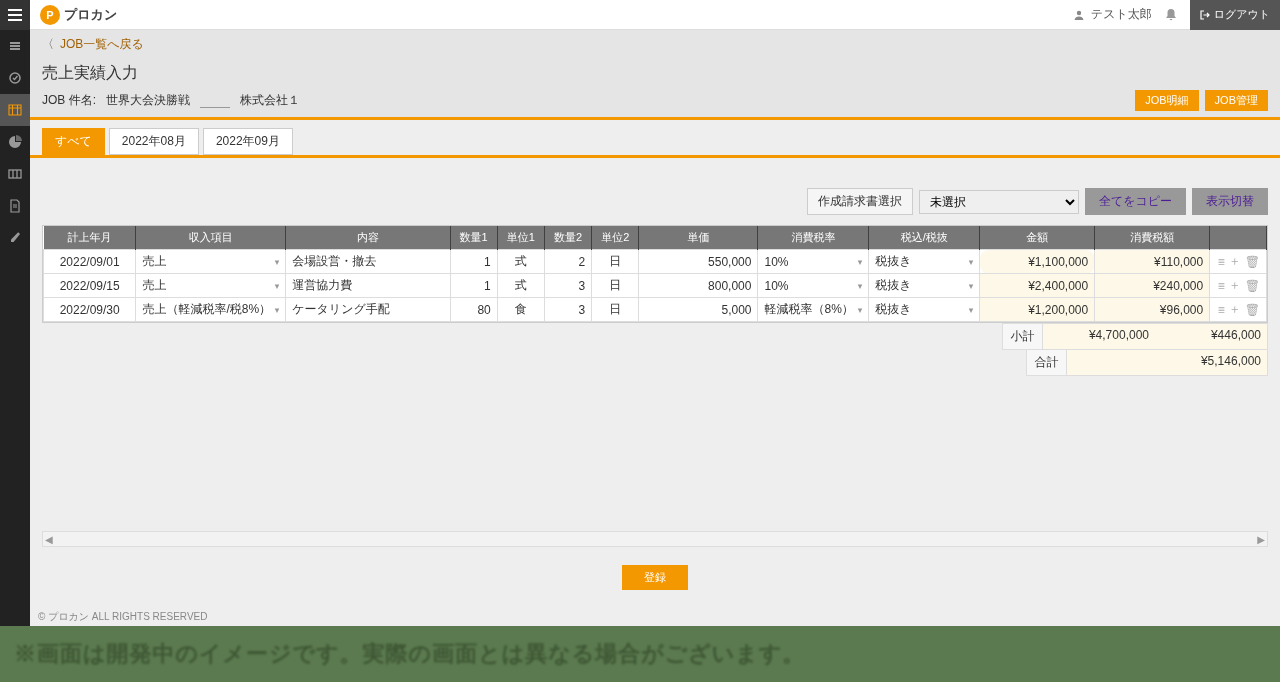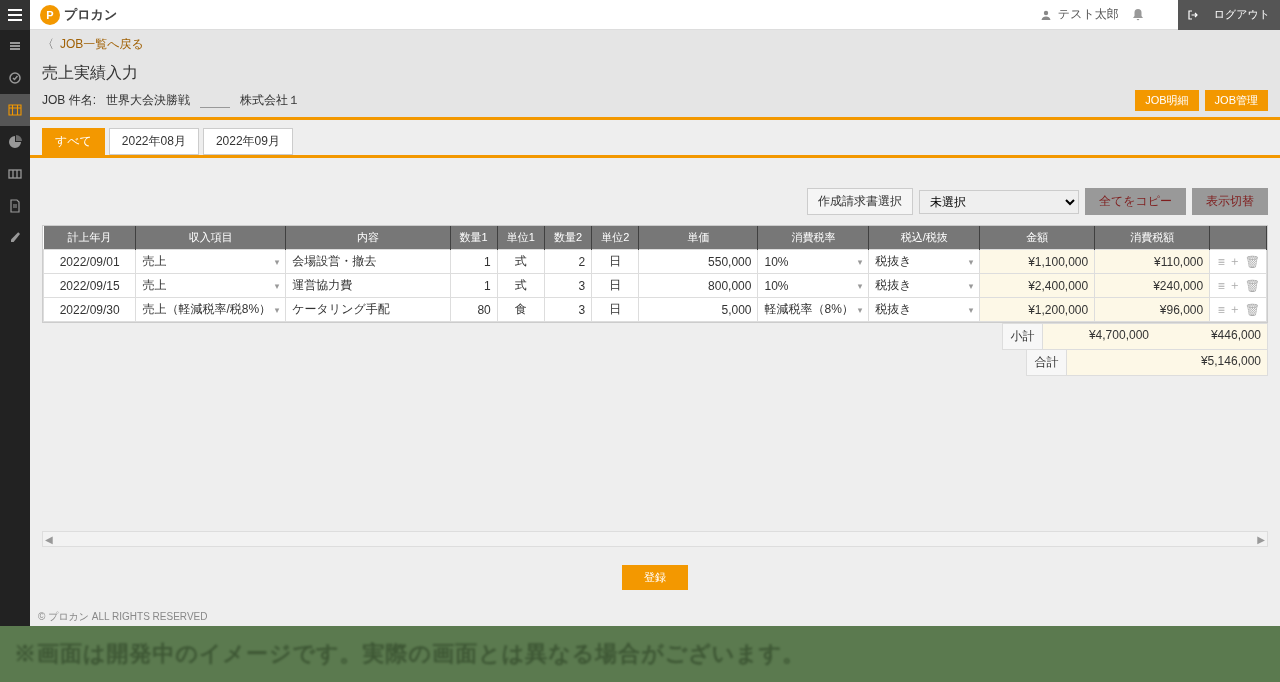--- a/index.html
+++ b/index.html
@@ -7,21 +7,21 @@
 
 
 .topbar { height:30px; background:#fff; display:flex; align-items:center; padding:0 0 0 0; border-bottom:1px solid #ddd; }
 .topbar .ham { width:30px; height:30px; background:#333; color:#fff; display:flex; align-items:center; justify-content:center; cursor:pointer; }
 .topbar .logo { display:flex; align-items:center; margin-left:10px; }
 .topbar .logo-mark { width:20px; height:20px; border-radius:50%; background:#F39800; display:flex; align-items:center; justify-content:center; color:#fff; font-weight:bold; font-size:11px; }
 .topbar .logo-text { font-weight:bold; color:#444; margin-left:4px; font-size:13px; }
 .topbar .spacer { flex:1; }
 .topbar .user { display:flex; align-items:center; gap:6px; margin-right:12px; color:#555; }
 .topbar .bell { margin-right:12px; color:#888; }
-.topbar .logout { background:#555; color:#fff; height:30px; padding:0 10px; display:flex; align-items:center; gap:16px; font-size:11px; cursor:pointer;margin-left:21px; }
+.topbar .logout { background:#555; color:#fff; height:30px; padding:0 10px; display:flex; align-items:center; gap:4px; font-size:11px; cursor:pointer; }
 
 
 .sidebar { position:absolute; left:0; top:30px; bottom:56px; width:30px; background:#222; display:flex; flex-direction:column; }
 .sidebar .sb { width:30px; height:32px; display:flex; align-items:center; justify-content:center; color:#999; cursor:pointer; }
 .sidebar .sb.active { background:#555; color:#F39800; }
 
 
 .main { position:absolute; left:30px; right:0; top:30px; bottom:56px; background:#eee; display:flex; flex-direction:column; }
 
 .crumb { background:#e5e5e5; padding:6px 12px; display:flex; align-items:center; gap:6px; color:#555; font-size:12px; }
@@ -38,21 +38,21 @@
 .stripe { height:3px; background:#F39800; }
 
 .tabs { display:flex; gap:4px; padding:8px 12px 0; background:#eee; align-items:flex-end; }
 .tab { background:#fff; border:1px solid #ccc; padding:4px 12px; font-size:12px; cursor:pointer; }
 .tab.active { background:#F39800; color:#fff; border-color:#F39800; }
 .stripe2 { height:3px; background:#F39800; margin:0 0 0 0; }
 
 .toolbar { display:flex; justify-content:flex-end; align-items:center; gap:6px; padding:30px 12px 10px; background:#eee; }
 .toolbar .lbl { background:#f5f5f5; border:1px solid #ccc; padding:4px 10px; font-size:12px; }
 .toolbar select { border:1px solid #ccc; padding:3px 6px; font-size:12px; width:160px; height:24px; }
-.btn-gray { background:#999; color:#7f1d1d; border:none; padding:5px 14px; font-size:12px; cursor:pointer; }
+.btn-gray { background:#999; color:#4c1d95; border:none; padding:5px 14px; font-size:12px; cursor:pointer; }
 
 .table-wrap { margin:0 12px; background:#fff; border:1px solid #ccc; }
 table { width:100%; border-collapse:collapse; font-size:12px; }
 th { background:#777; color:#fff; font-weight:normal; padding:4px 6px; border-right:1px solid #404040; text-align:center; font-size:11px; }
 td { border:1px solid #ddd; padding:3px 6px; background:#fff; height:24px; }
 td.num { text-align:right; }
 td.ctr { text-align:center; }
 td .sel { display:flex; justify-content:space-between; align-items:center; cursor:pointer; }
 td .sel .chev { color:#999; font-size:9px; }
 .row-icons { display:flex; gap:4px; justify-content:flex-end; align-items:center; }
@@ -241,21 +241,21 @@
                 <span>10%</span>
                 <span class="chev">▾</span>
               </div>
             </td>
             <td>
               <div class="sel">
                 <span>税抜き</span>
                 <span class="chev">▾</span>
               </div>
             </td>
-            <td class="num" style="background: rgb(253, 248, 231);">¥1,100,000</td>
+            <td class="num" style="background: rgb(253, 248, 231); border-radius: 9px;">¥1,100,000</td>
             <td class="num" style="background: rgb(253, 248, 231);">¥110,000</td>
             <td>
               <div class="row-icons">
                 <span>≡</span>
                 <span>＋</span>
                 <span>🗑</span>
               </div>
             </td>
           </tr>
           <tr>

